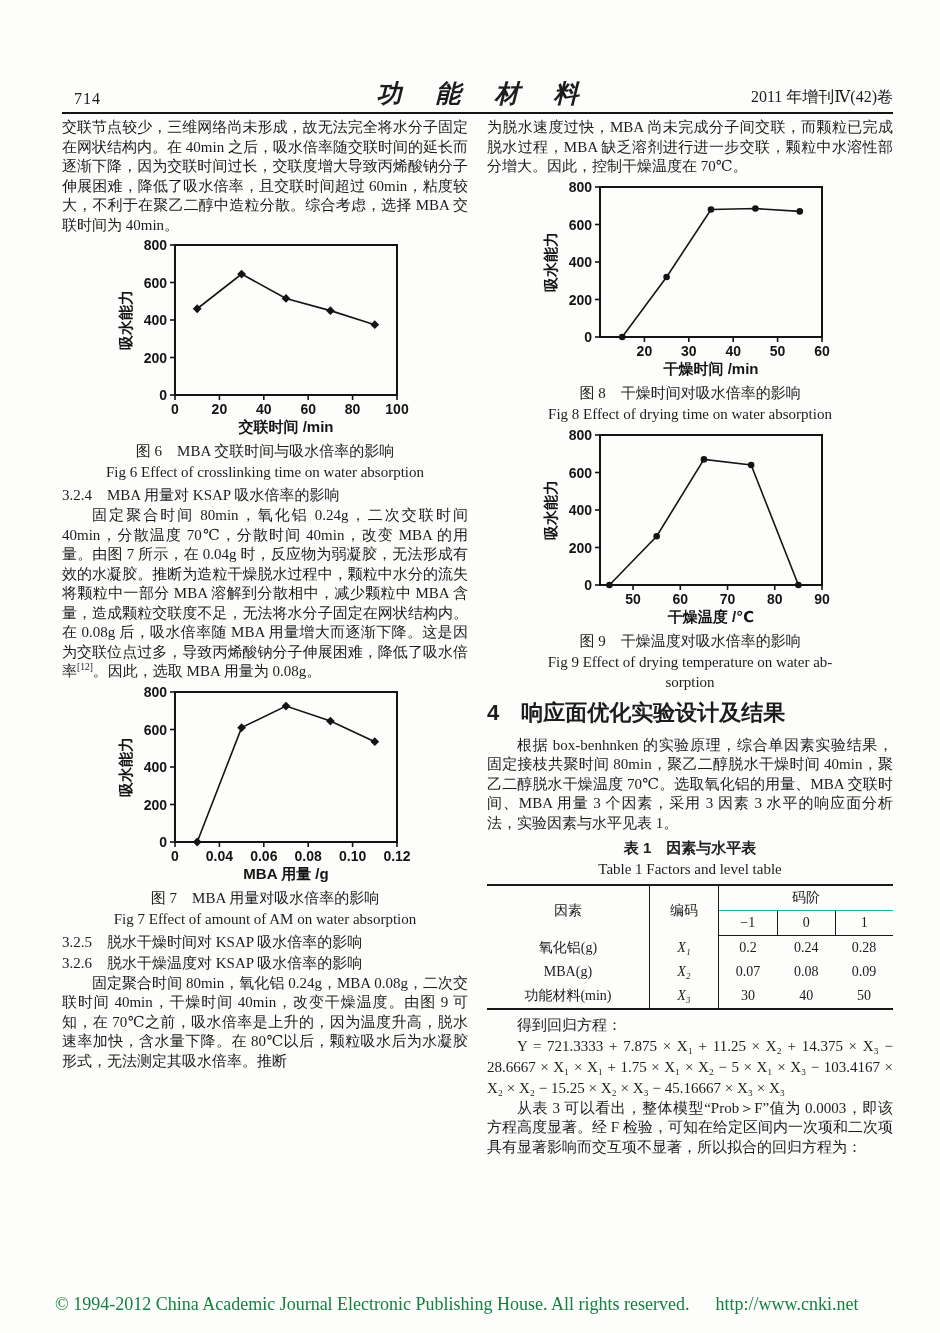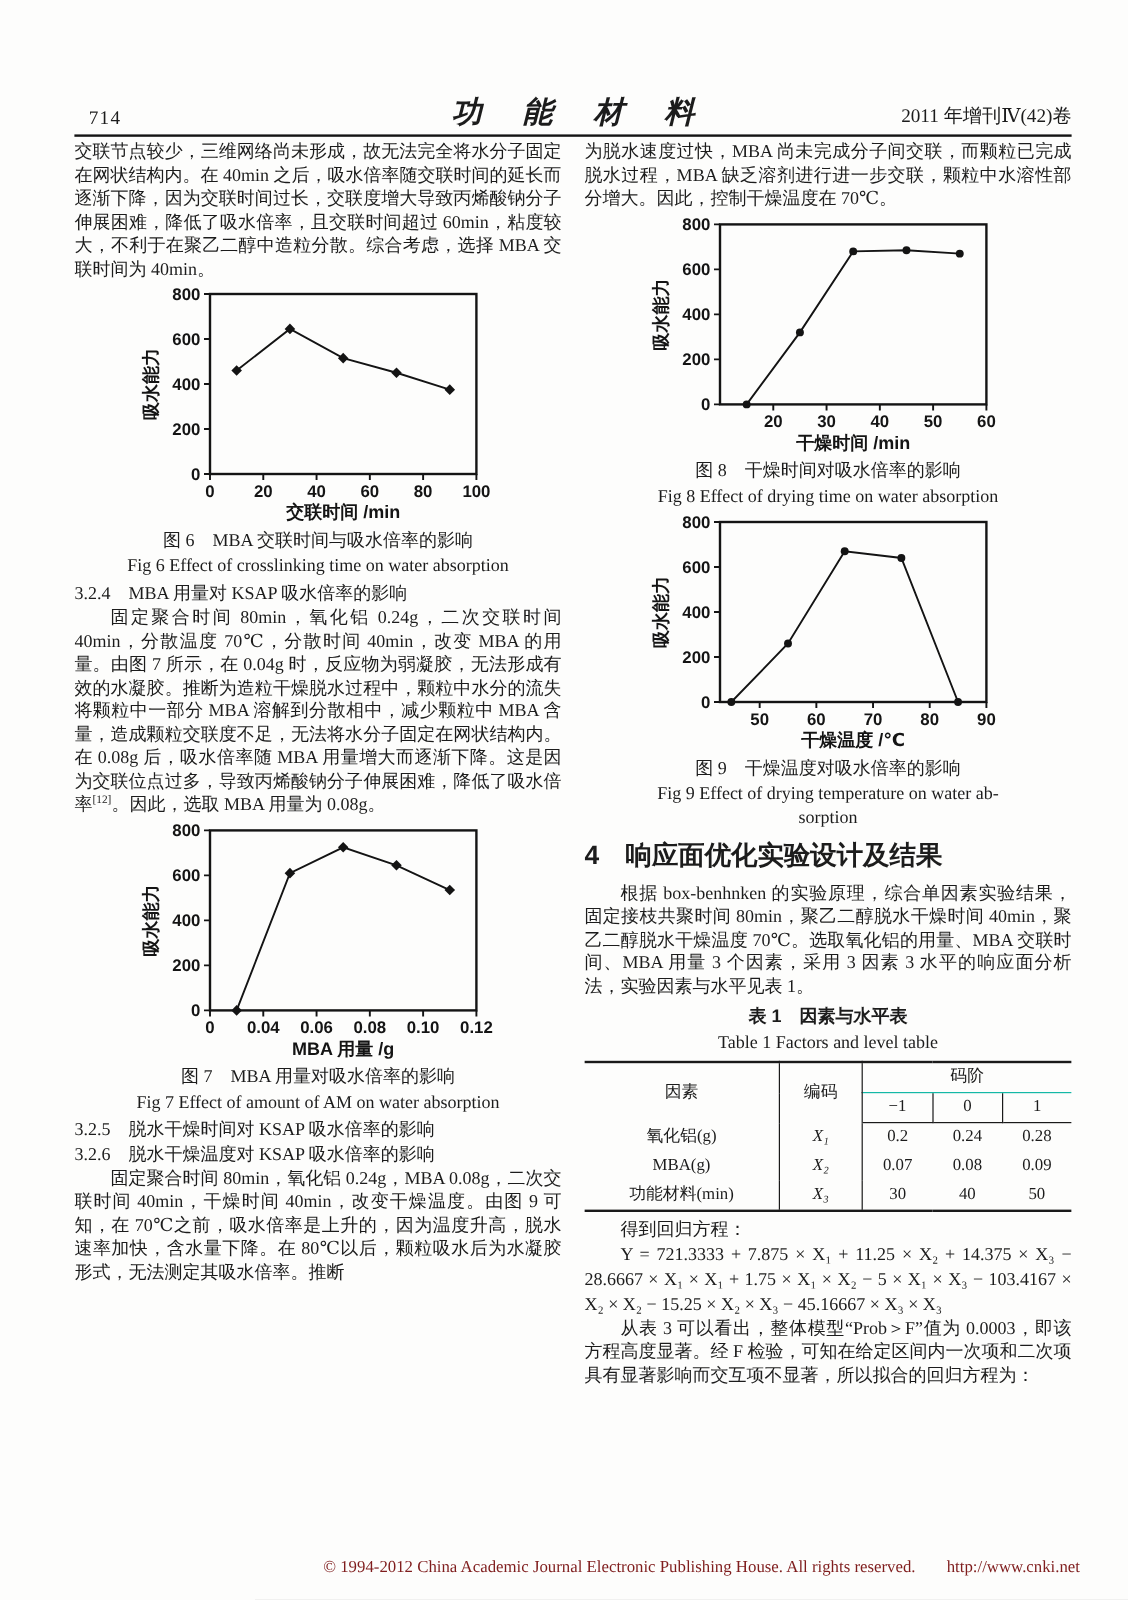--- a/index.html
+++ b/index.html
@@ -60,21 +60,21 @@
   th.col-levels{border-bottom:1px solid #14b8a6;}
   tr.subhead th{border-bottom:1px solid #1a1a1a;}
   tr.subhead th.lvl{border-right:1px solid #1a1a1a;}
   tr.subhead th.lvl:last-child{border-right:none;}
   td.factor, td.code{border-right:1px solid #1a1a1a;}
   td.code{font-style:italic;margin-left:44px;}
   .equation{text-indent:2em; font-size:15px; line-height:21px;}
   
   .ftr{
     position:absolute; left:55px; right:40px; bottom:18px;
-    color:#7f1d1d; font-size:14px; white-space:nowrap;text-align:right;
+    color:#15803d; font-size:18px; white-space:nowrap;
   }
   .ftr .url{margin-left:26px;}
 </style>
 </head>
 <body>
 
 <div class="page">
 
   <div class="hdr">
     <span class="pageno">714</span>

